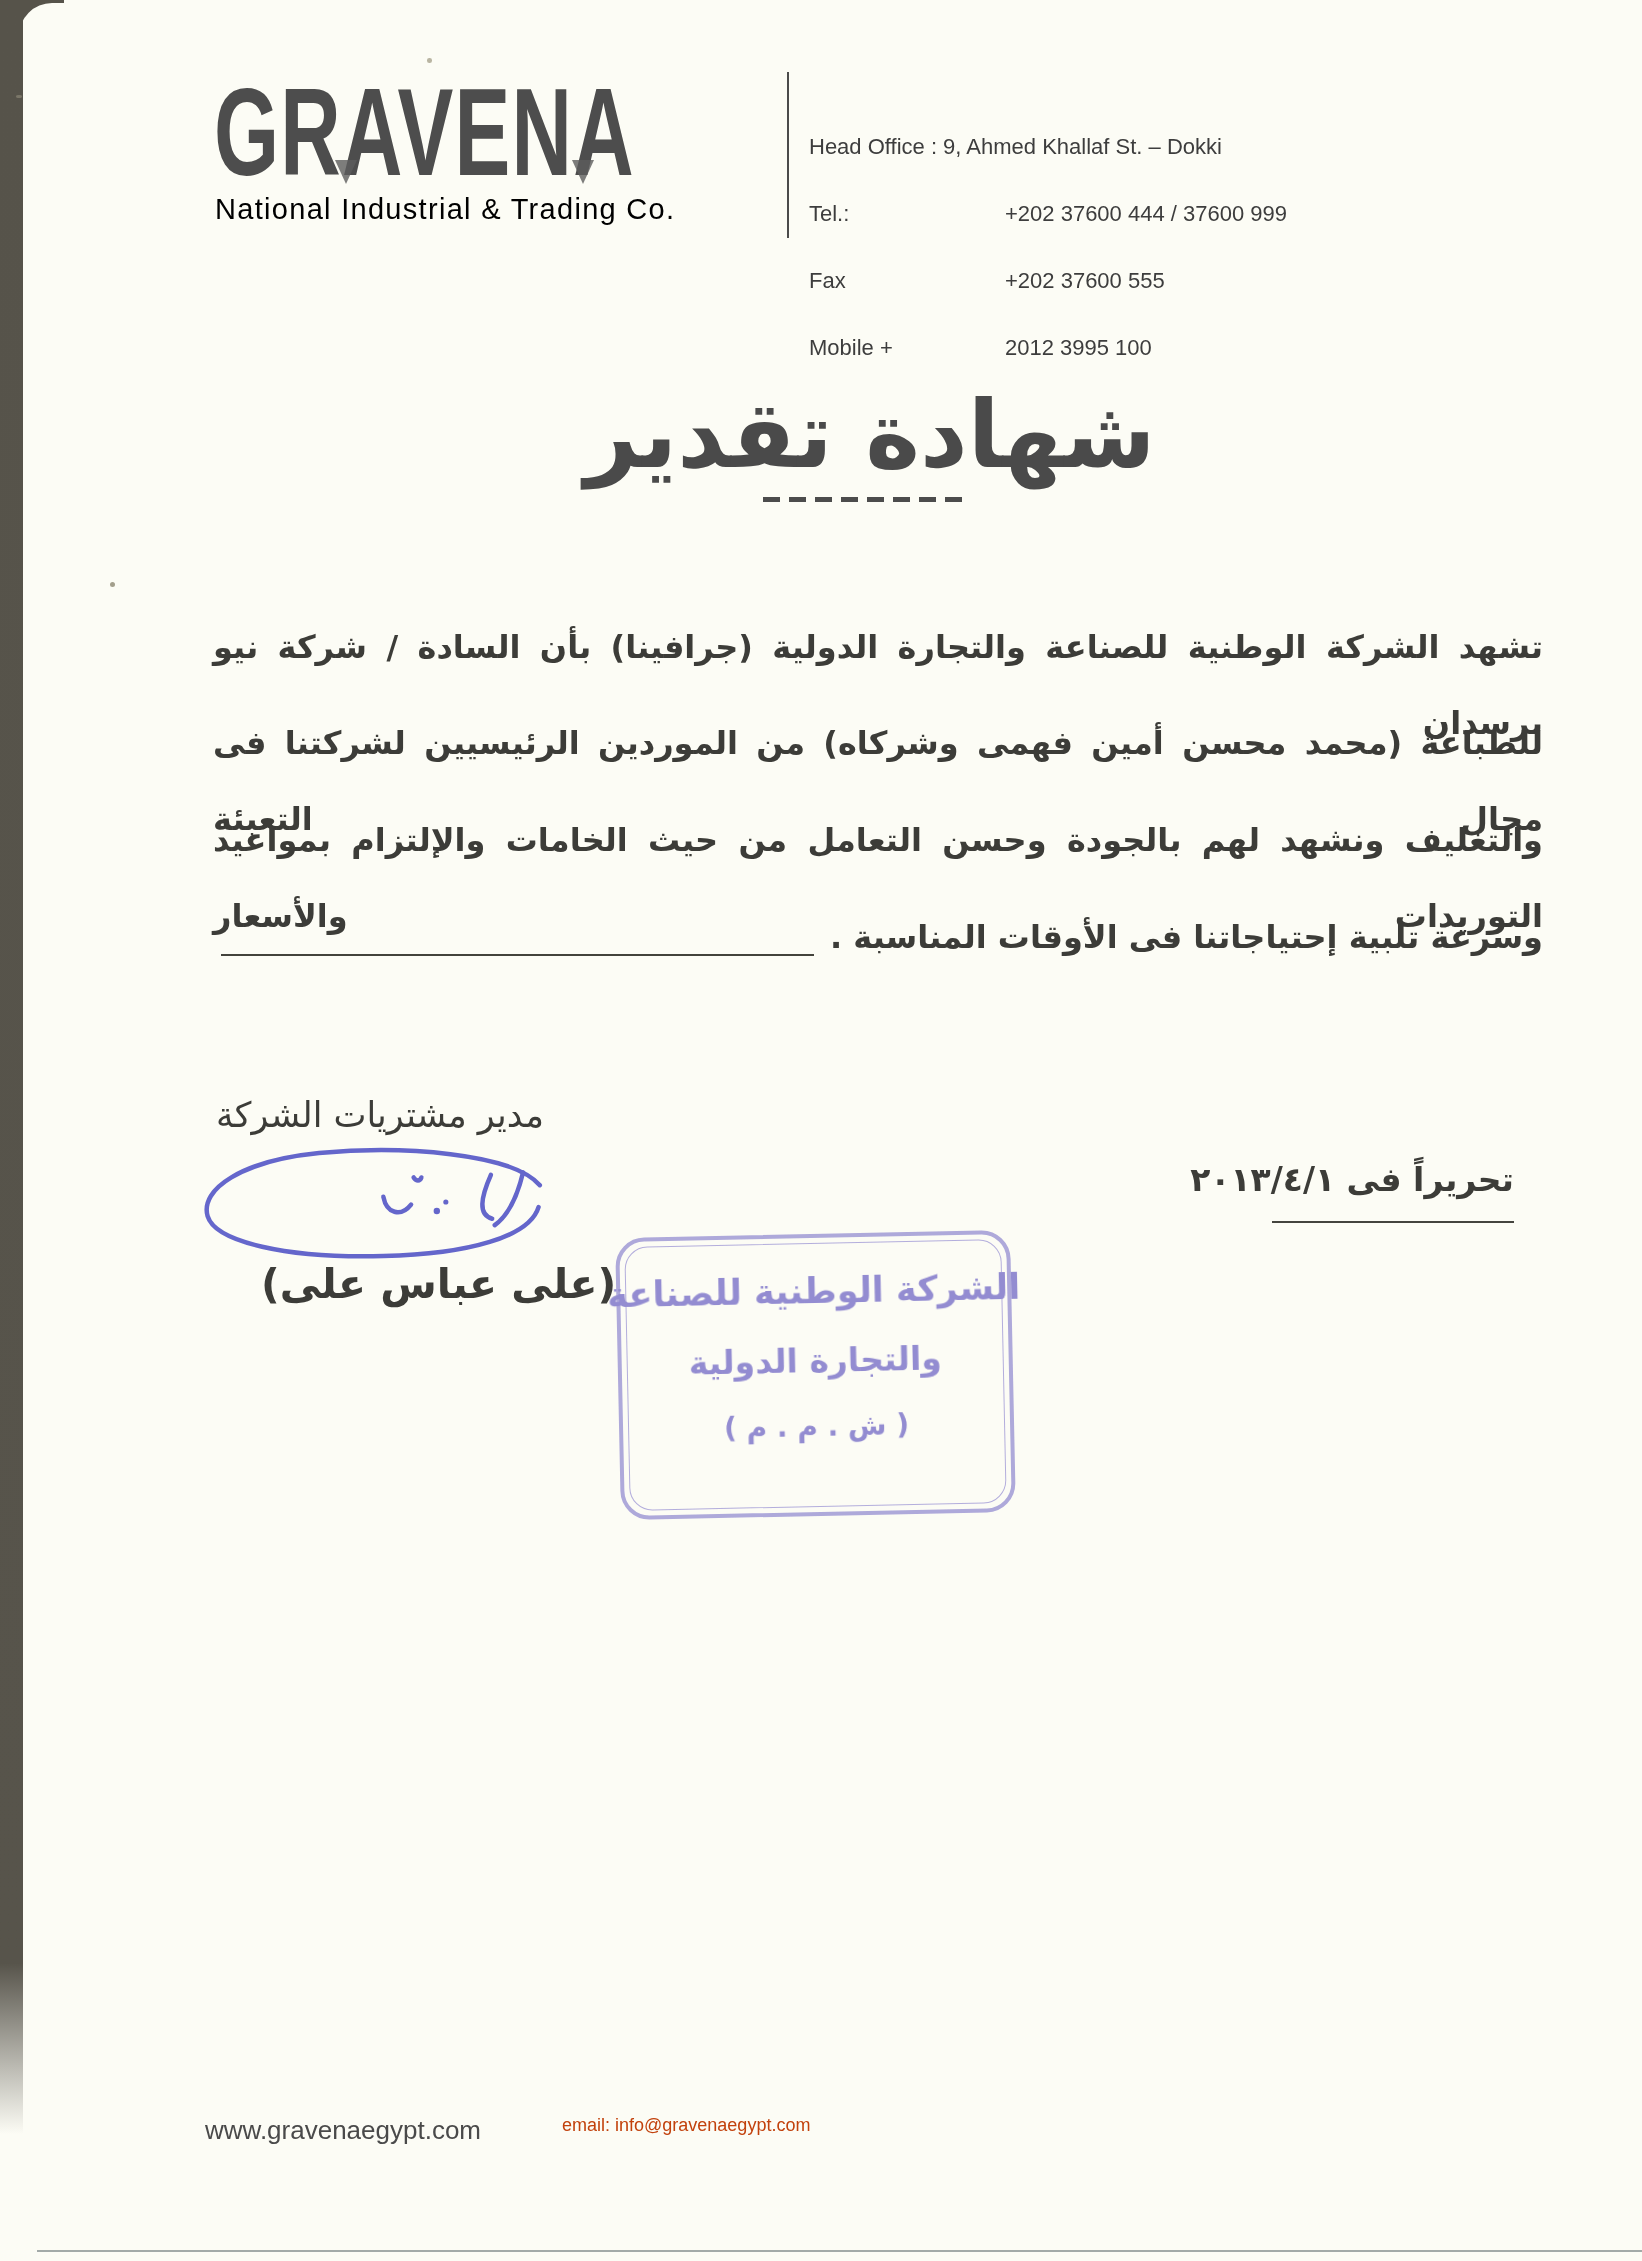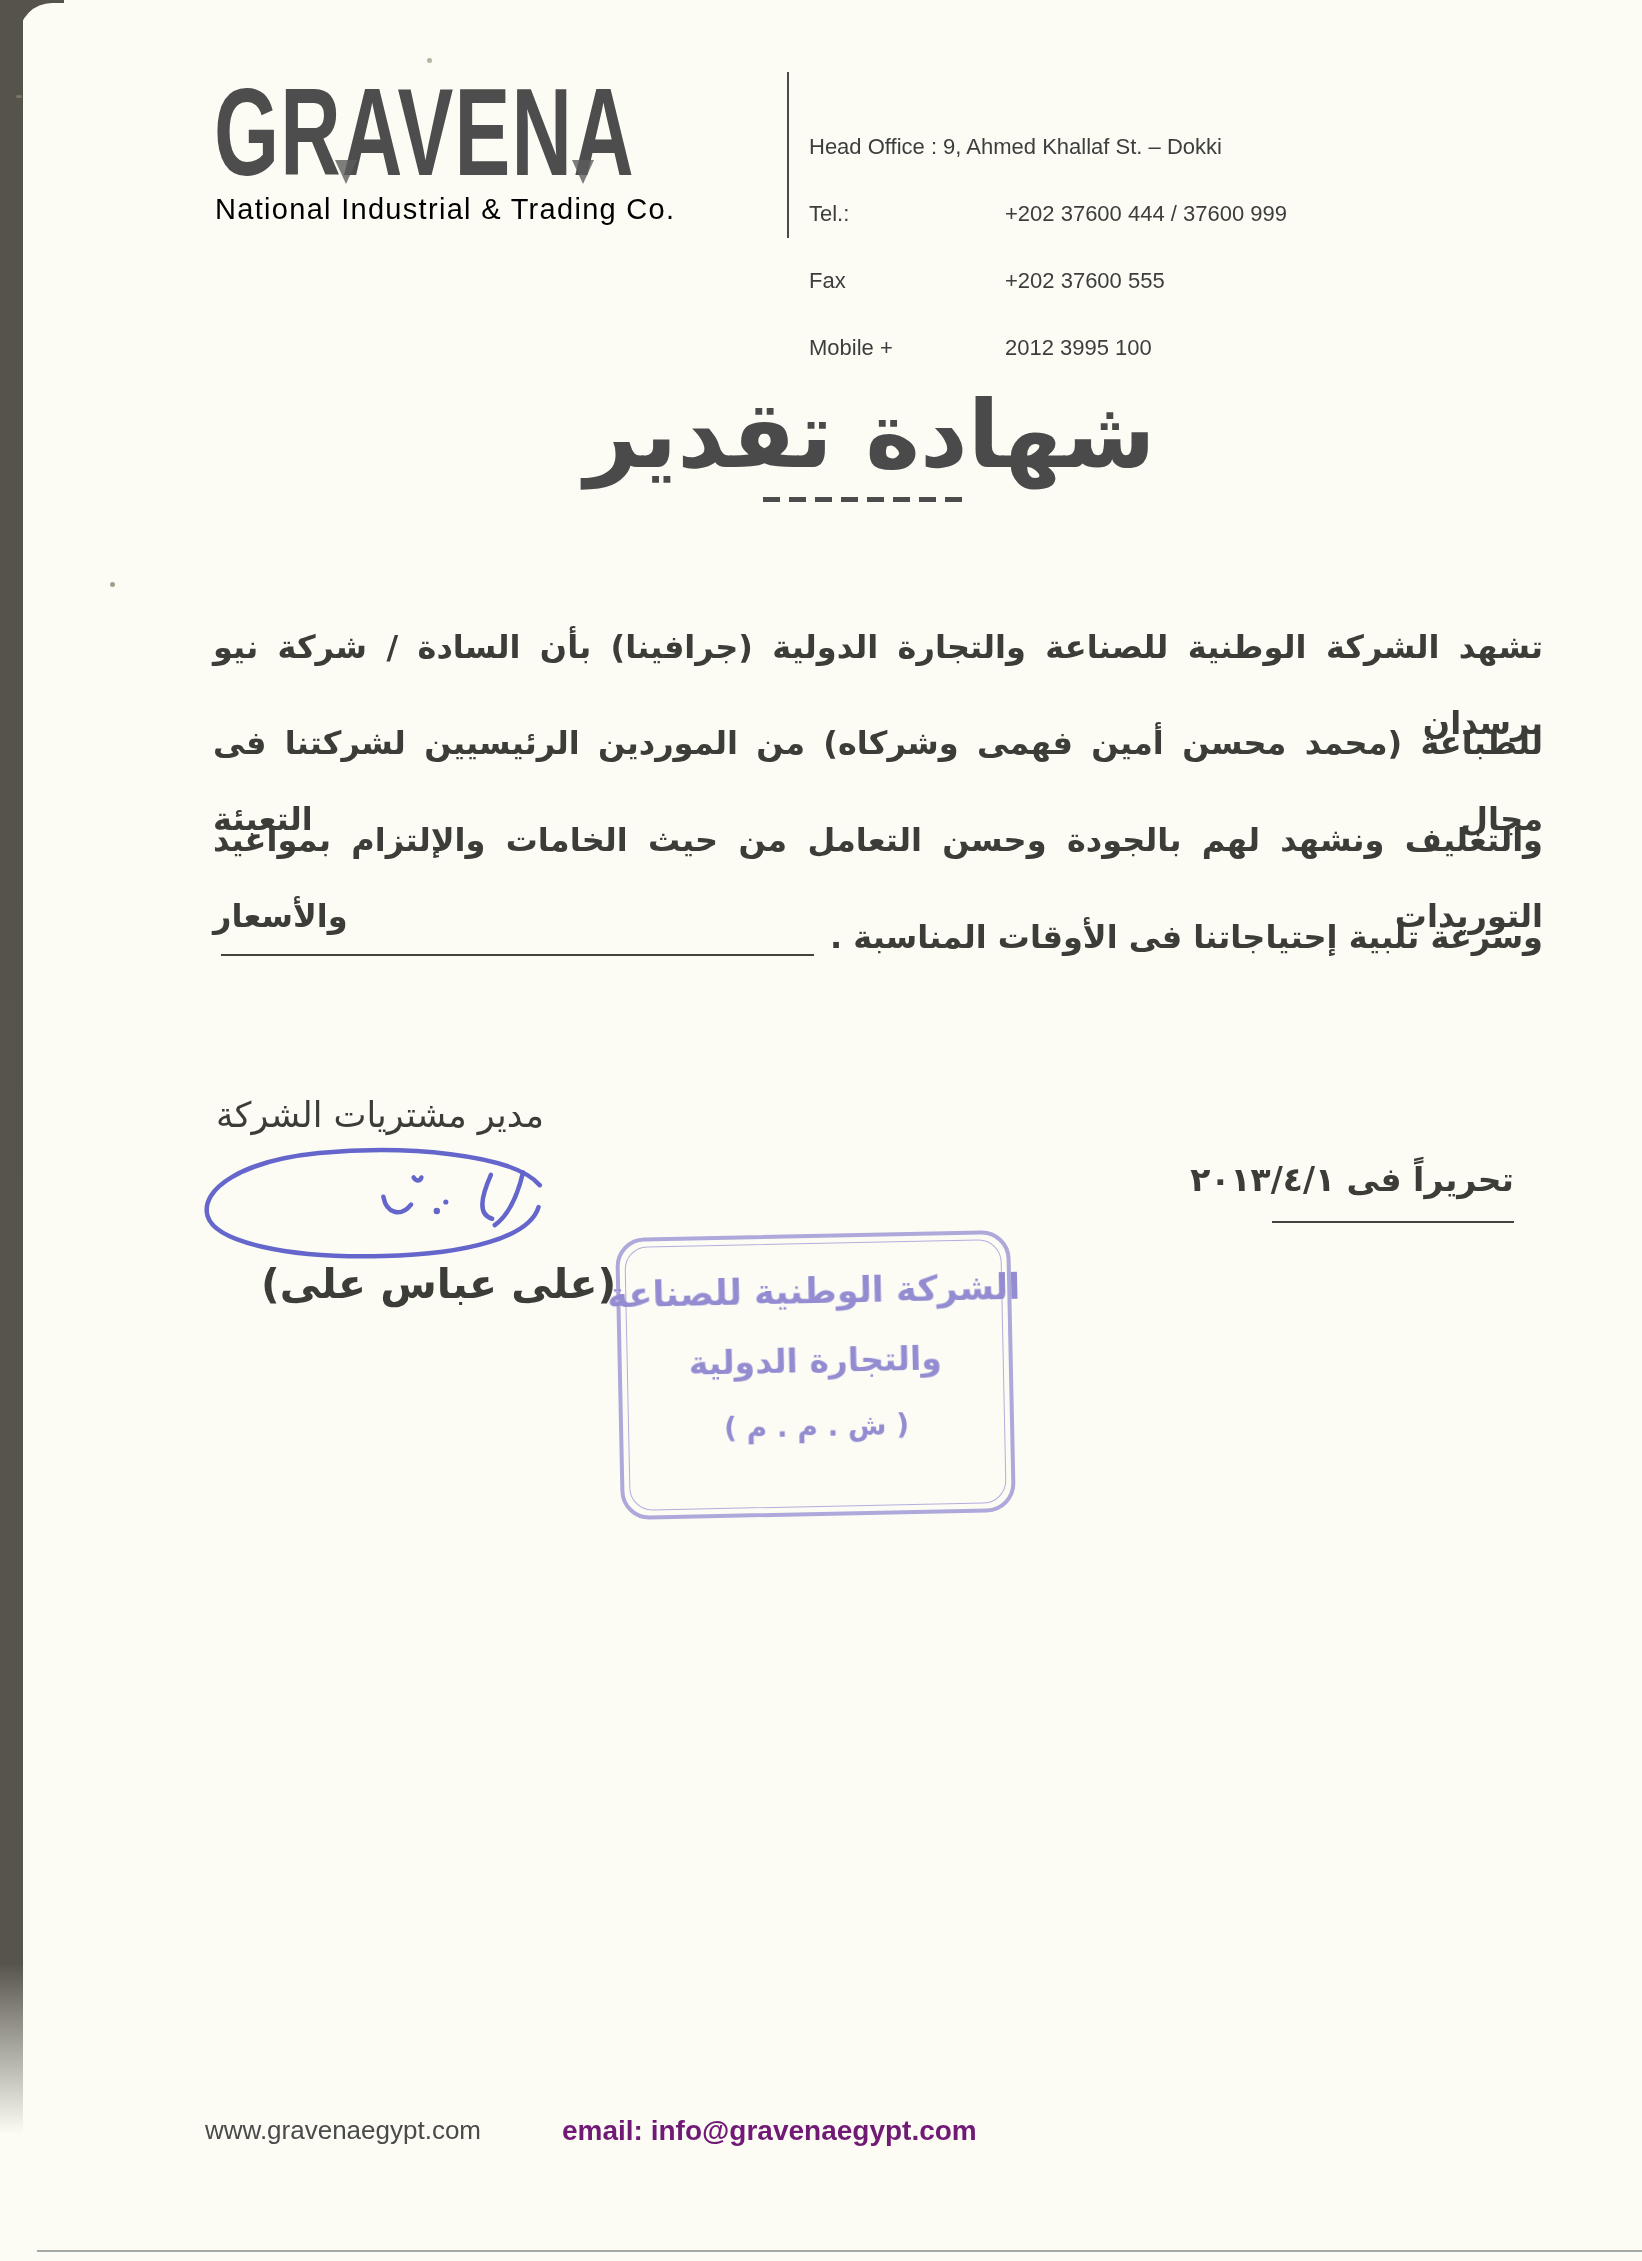--- a/index.html
+++ b/index.html
@@ -63,21 +63,21 @@
     border:1.9px solid rgba(139,131,206,0.7);border-radius:23px;
     display:flex;flex-direction:column;align-items:center;padding-top:27px;row-gap:30px;}
   .stamp-text{direction:rtl;font-family:"DejaVu Sans",sans-serif;font-weight:bold;color:#8b83ce;
     white-space:nowrap;filter:blur(0.3px);}
   #stamp-l1{font-size:35px;}
   #stamp-l2{font-size:33px;}
   #stamp-l3{font-size:28px;}
 
   
   #footer-web{left:205px;top:2115px;font-size:26px;color:#4a4a4a;white-space:nowrap;}
-  #footer-email{left:562px;top:2115px;font-size:28px;color:#701a75;white-space:nowrap;font-weight:bold;}
+  #footer-email{left:562px;top:2115px;font-size:18px;color:#c2410c;white-space:nowrap;}
 </style>
 </head>
 <body>
 
 <div id="page">
 
   <div class="abs" id="corner-dark"></div>
   <div class="abs" id="corner-paper"></div>
   <div class="abs" id="scan-band"></div>
   <div class="abs" id="bottom-edge"></div>

